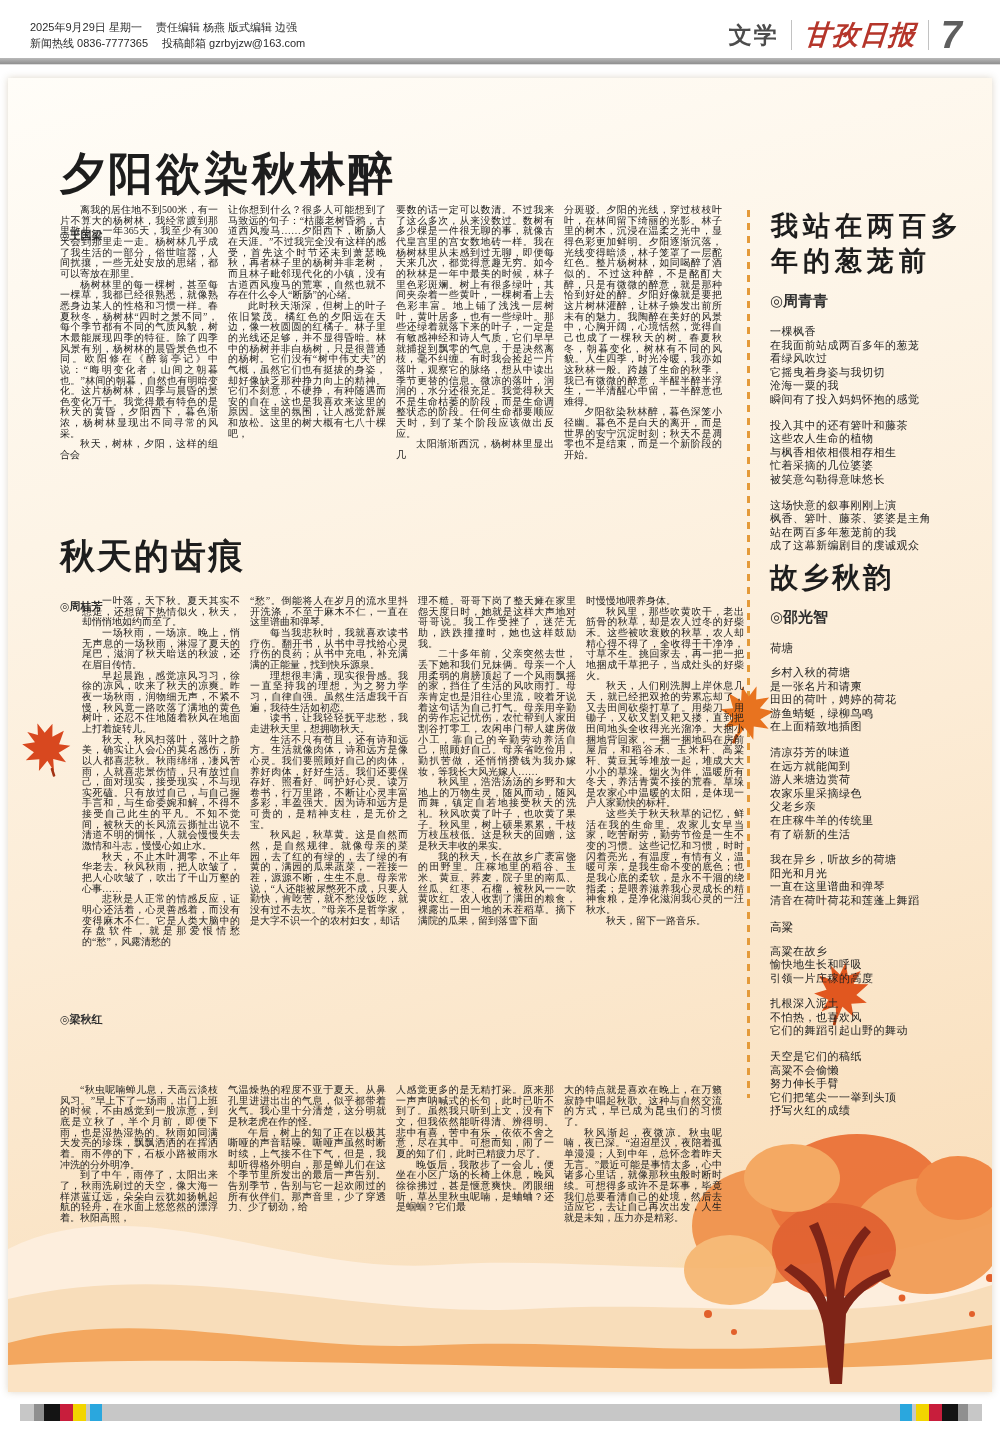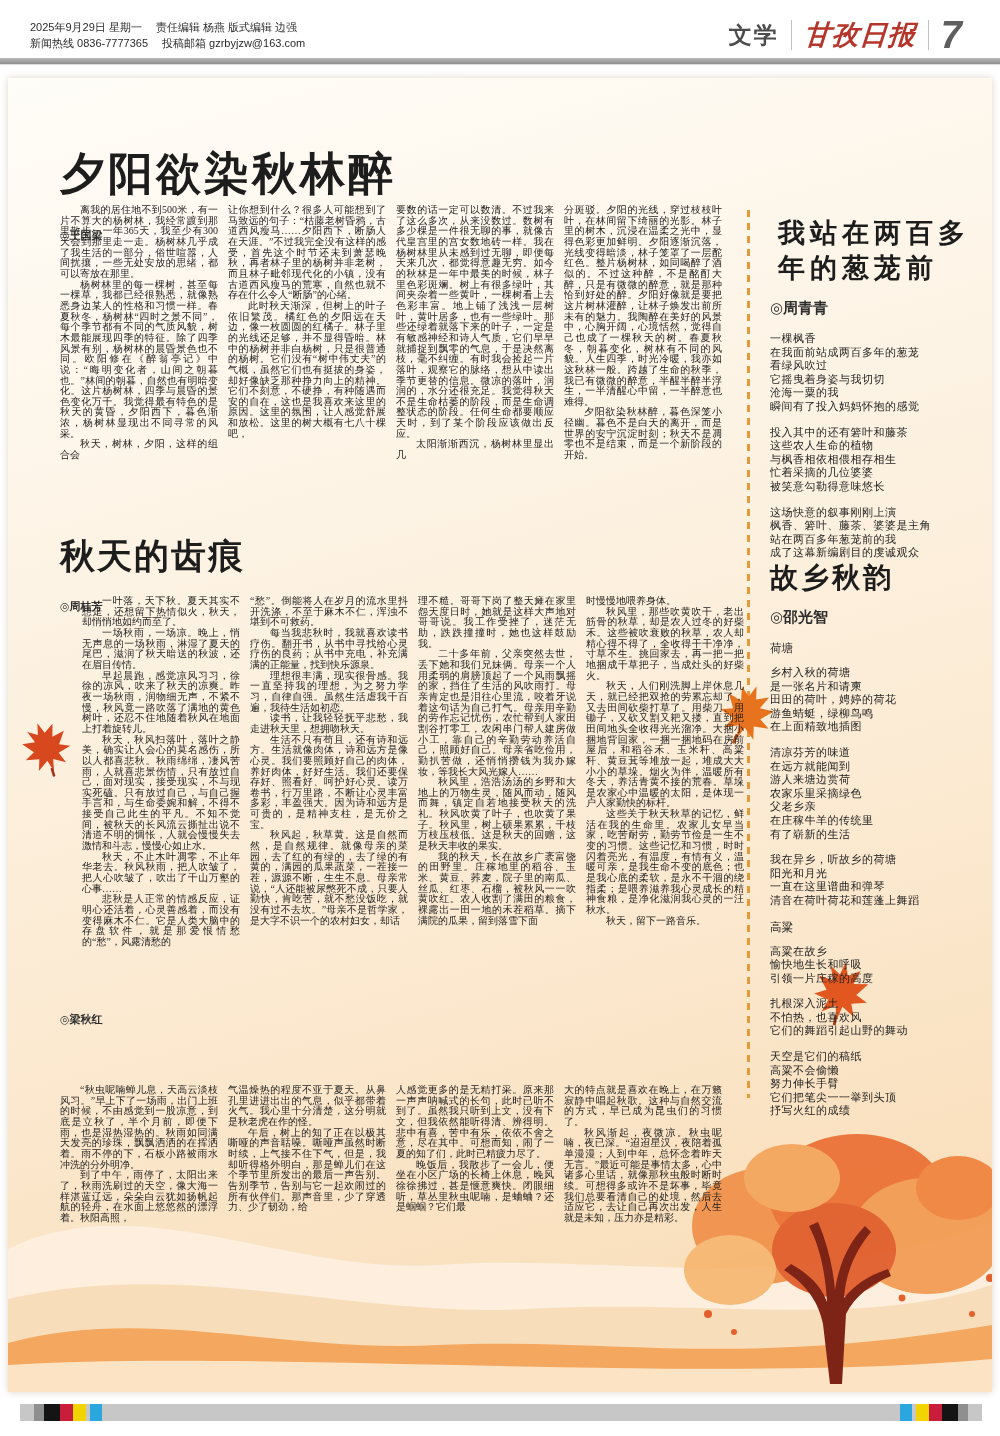--- a/index.html
+++ b/index.html
@@ -156,21 +156,21 @@
     <div class="cols" style="top:81px;height:394px;width:672px;margin-left:22px;">
         <div class="col">
           <p class="para indent">一叶落，天下秋。夏天其实不想走，还想留下热情似火，秋天，却悄悄地如约而至了。</p>
           <p class="para indent">一场秋雨，一场凉。晚上，悄无声息的一场秋雨，淋湿了夏天的尾巴，滋润了秋天暗送的秋波，还在眉目传情。</p>
           <p class="para indent">早起晨跑，感觉凉风习习，徐徐的凉风，吹来了秋天的凉爽。昨夜一场秋雨，润物细无声，不紧不慢，秋风竟一路吹落了满地的黄色树叶，还忍不住地随着秋风在地面上打着旋转儿。</p>
           <p class="para indent">秋天，秋风扫落叶，落叶之静美，确实让人会心的莫名感伤，所以人都喜悲秋。秋雨绵绵，凄风苦雨，人就喜悲景伤情，只有放过自己，面对现实，接受现实，不与现实死磕。只有放过自己，与自己握手言和，与生命委婉和解，不得不接受自己此生的平凡。不知不觉间，被秋天的长风流云撕扯出说不清道不明的惆怅，人就会慢慢失去激情和斗志，慢慢心如止水。</p>
           <p class="para indent">秋天，不止木叶凋零，不止年华老去。秋风秋雨，把人吹皱了，把人心吹皱了，吹出了千山万壑的心事……</p>
           <p class="para indent">悲秋是人正常的情感反应，证明心还活着，心灵善感着，而没有变得麻木不仁。它是人类大脑中的存盘软件，就是那爱恨情愁的“愁”，风露清愁的</p>
         </div>
         <div class="col">
-          <p class="para">“愁”。倒能将人在岁月的流水里抖开洗涤，不至于麻木不仁，浑浊不堪到不可救药。</p>
+          <p class="para">“愁”。倒能将人在岁月的流水里抖开洗涤，不至于麻木不仁，一直在这里谱曲和弹琴。</p>
           <p class="para indent">每当我悲秋时，我就喜欢读书疗伤。翻开书，从书中寻找给心灵疗伤的良药；从书中充电，补充满满的正能量，找到快乐源泉。</p>
           <p class="para indent">理想很丰满，现实很骨感。我一直坚持我的理想，为之努力学习，自律自强。虽然生活虐我千百遍，我待生活如初恋。</p>
           <p class="para indent">读书，让我轻轻抚平悲愁，我走进秋天里，想拥吻秋天。</p>
           <p class="para indent">生活不只有苟且，还有诗和远方。生活就像肉体，诗和远方是像心灵。我们要照顾好自己的肉体，养好肉体，好好生活。我们还要保存好、照看好、呵护好心灵。读万卷书，行万里路，不断让心灵丰富多彩，丰盈强大。因为诗和远方是可贵的，是精神支柱，是无价之宝。</p>
           <p class="para indent">秋风起，秋草黄。这是自然而然，是自然规律。就像母亲的菜园，去了红的有绿的，去了绿的有黄的，满园的瓜果蔬菜，一茬接一茬，源源不断，生生不息。母亲常说，“人还能被尿憋死不成，只要人勤快，肯吃苦，就不愁没饭吃，就没有过不去坎。”母亲不是哲学家，是大字不识一个的农村妇女，却话</p>
         </div>
         <div class="col">
           <p class="para">理不糙。哥哥下岗了整天瘫在家里怨天度日时，她就是这样大声地对哥哥说。我工作受挫了，迷茫无助，跌跌撞撞时，她也这样鼓励我。</p>
           <p class="para indent">二十多年前，父亲突然去世，丢下她和我们兄妹俩。母亲一个人用柔弱的肩膀顶起了一个风雨飘摇的家，挡住了生活的风吹雨打。母亲肯定也是泪往心里流，咬着牙说着这句话为自己打气。母亲用辛勤的劳作忘记忧伤，农忙帮到人家田割谷打零工，农闲串门帮人建房做小工，靠自己的辛勤劳动养活自己，照顾好自己。母亲省吃俭用，勤扒苦做，还悄悄攒钱为我办嫁妆，等我长大风光嫁人……</p>
           <p class="para indent">秋风里，浩浩汤汤的乡野和大地上的万物生灵，随风而动，随风而舞，镇定自若地接受秋天的洗礼。秋风吹黄了叶子，也吹黄了果子。秋风里，树上硕果累累，千枝万枝压枝低。这是秋天的回赠，这是秋天丰收的果实。</p>
@@ -202,21 +202,21 @@
           <p class="para indent">晚饭后，我散步了一会儿，便坐在小区广场的长椅上休息，晚风徐徐拂过，甚是惬意爽快。闭眼细听，草丛里秋虫呢喃，是蛐蛐？还是蝈蝈？它们最</p>
         </div>
         <div class="col">
           <p class="para">大的特点就是喜欢在晚上，在万籁寂静中唱起秋歌。这种与自然交流的方式，早已成为昆虫们的习惯了。</p>
           <p class="para indent">秋风渐起，夜微凉。秋虫呢喃，夜已深。“迢迢星汉，夜陪着孤单漫漫；人到中年，总怀念着昨天无言。”最近可能是事情太多，心中诸多心里话，就像那秋虫般时断时续。可想得多或许不是坏事，毕竟我们总要看清自己的处境，然后去适应它，去让自己再次出发，人生就是未知，压力亦是精彩。</p>
         </div>
       </div>
   </article>
 
   <section class="poem" style="top:130px;">
-    <h2 class="poem-title" style="margin:8px;">我站在两百多年的葱茏前</h2>
+    <h2 class="poem-title" style="margin:1px;">我站在两百多年的葱茏前</h2>
     <div class="poem-author">◎周青青</div>
     <div class="poem-body">
         <div class="stanza">
           <div class="poem-line">一棵枫香</div>
           <div class="poem-line">在我面前站成两百多年的葱茏</div>
           <div class="poem-line">看绿风吹过</div>
           <div class="poem-line">它摇曳着身姿与我切切</div>
           <div class="poem-line">沧海一粟的我</div>
           <div class="poem-line">瞬间有了投入妈妈怀抱的感觉</div>
         </div>

